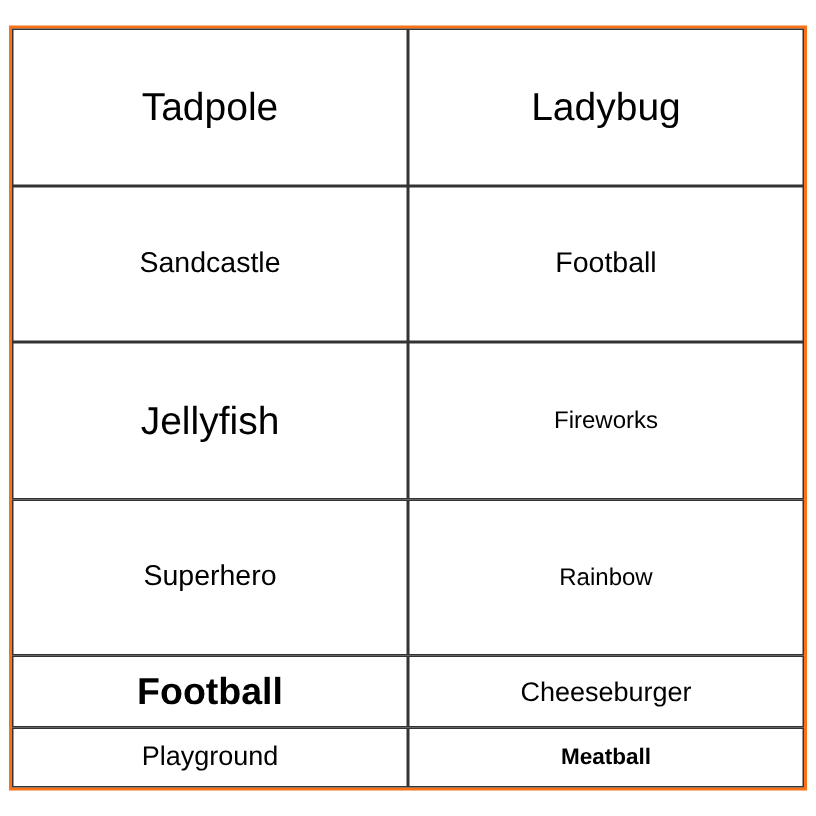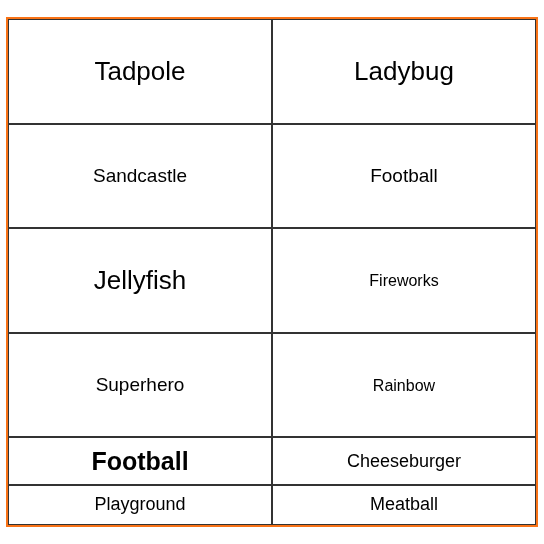--- a/index.html
+++ b/index.html
@@ -54,22 +54,22 @@
       font-size: 19px;
       font-weight: normal;
     }
 
     .size-sm {
       font-size: 18px;
       font-weight: normal;
     }
 
     .size-bold-lg {
-      font-size: 18px;
-      font-weight: normal;
+      font-size: 15px;
+      font-weight: bold;
     }
 
     .size-bold-xl {
       font-size: 25px;
       font-weight: bold;
     }
   </style>
 </head>
 <body>
 

